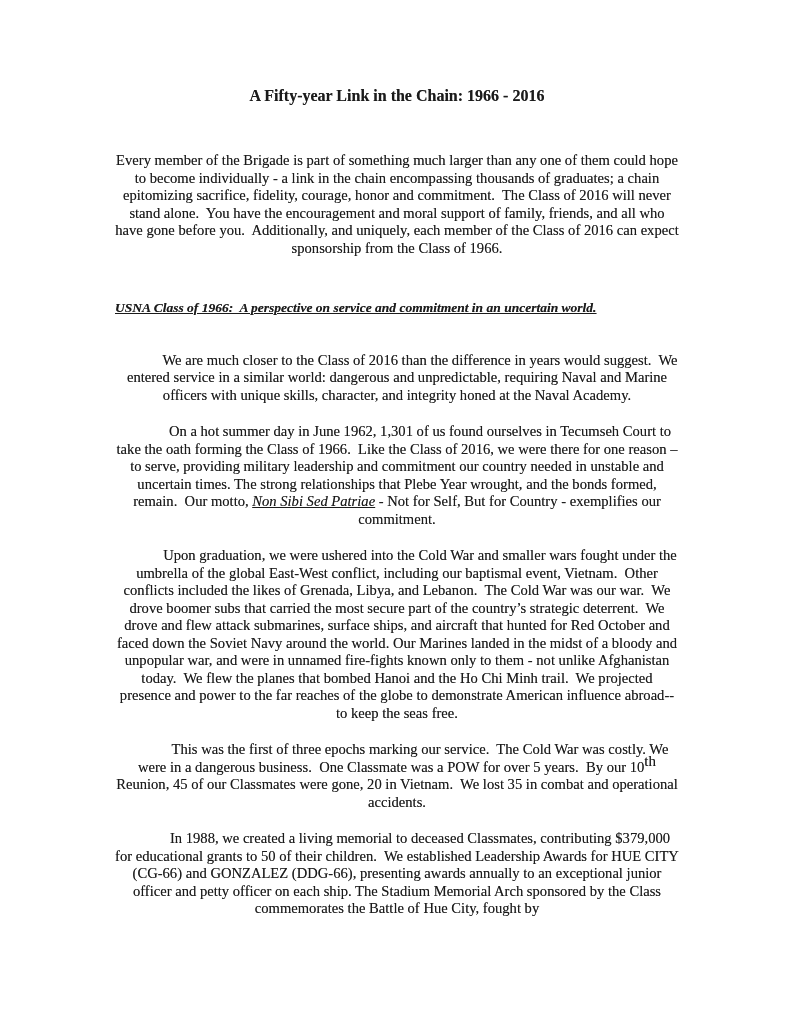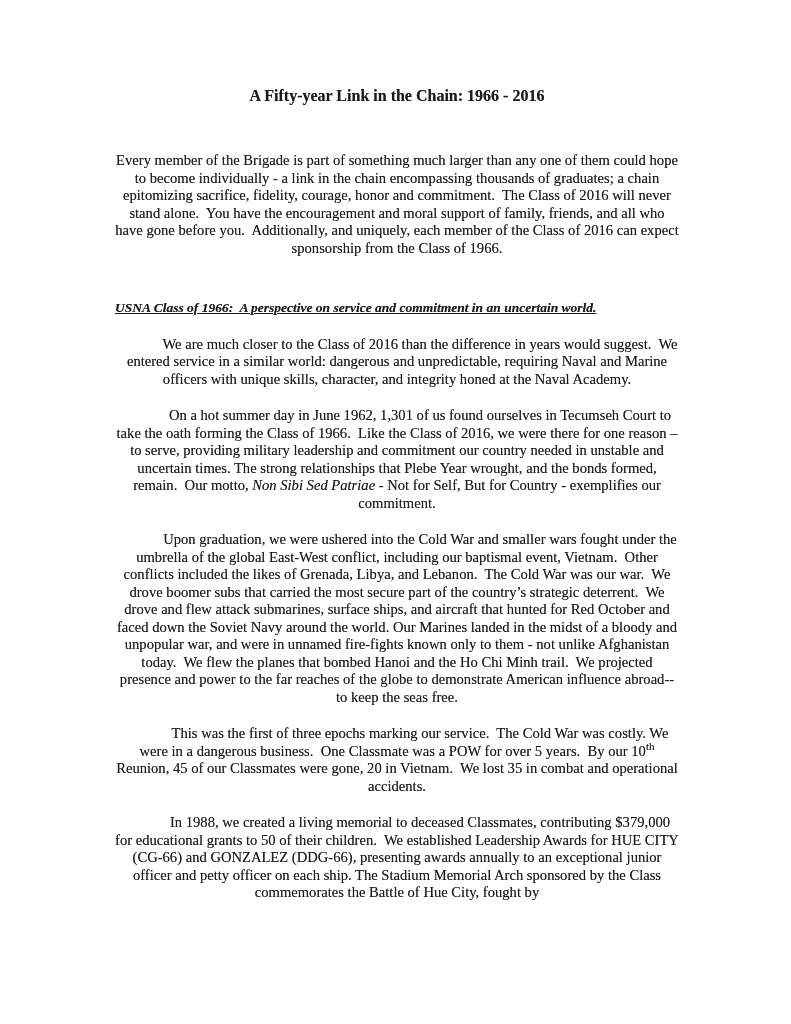--- a/index.html
+++ b/index.html
@@ -29,33 +29,34 @@
     font-weight: bold;
   }
   .doc-body p.para {
     margin: 0 0 19px 0;
     text-align: center;
   }
   .doc-body p.para.indent {
     text-indent: 46px;
   }
   .doc-body h2.heading {
-    margin: 42px 0 19px 0;
+    margin: 42px 0 35px 0;
     font-size: 13.5px;
     line-height: 17.5px;
     font-weight: bold;
     font-style: italic;
     text-decoration: underline;
     white-space: nowrap;
   }
   .italic {
     font-style: italic;
+    text-decoration: underline;
   }
   sup {
-    font-size: 11px;
+    font-size: 15px;
     line-height: 0;
   }
 </style>
 </head>
 <body>
 
 <div class="page">
   <h1 class="doc-title">A Fifty-year Link in the Chain: 1966 - 2016</h1>
   <div class="doc-body">
       <p class="para"><span>Every member of the Brigade is part of something much larger than any one of them could hope to become individually - a link in the chain encompassing thousands of graduates; a chain epitomizing sacrifice, fidelity, courage, honor and commitment.&nbsp; The Class of 2016 will never stand alone.&nbsp; You have the encouragement and moral support of family, friends, and all who have gone before you.&nbsp; Additionally, and uniquely, each member of the Class of 2016 can expect sponsorship from the Class of 1966.</span></p>

